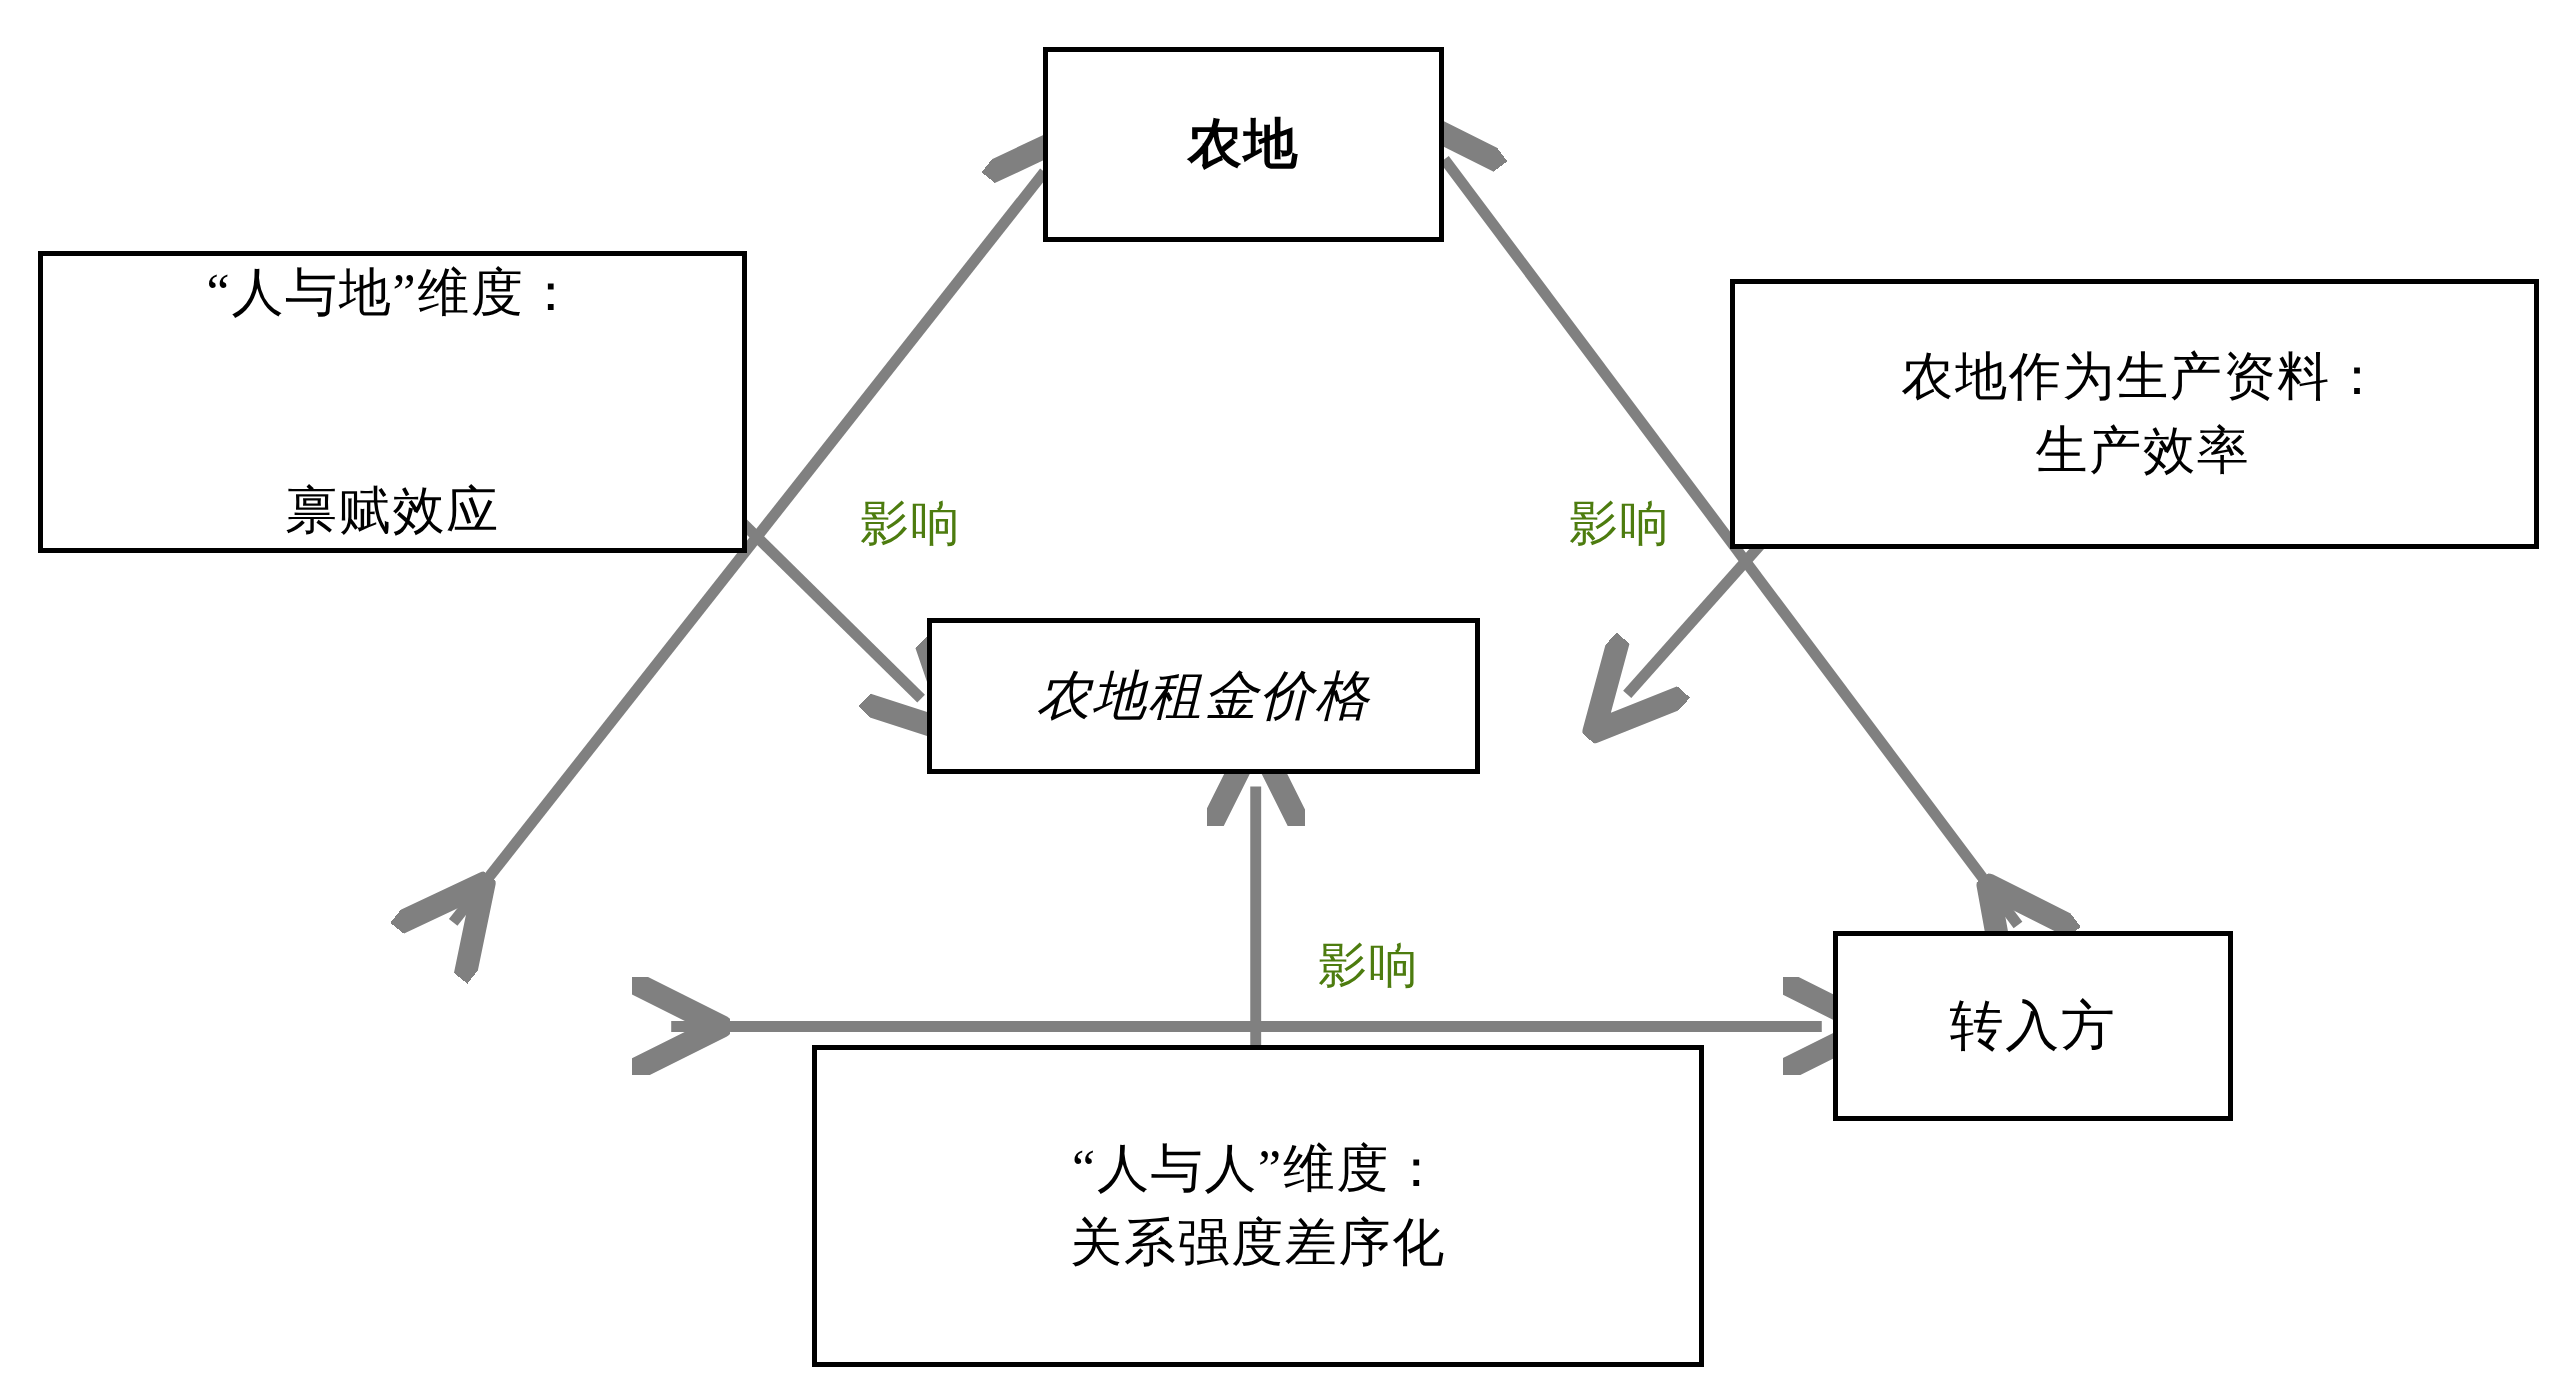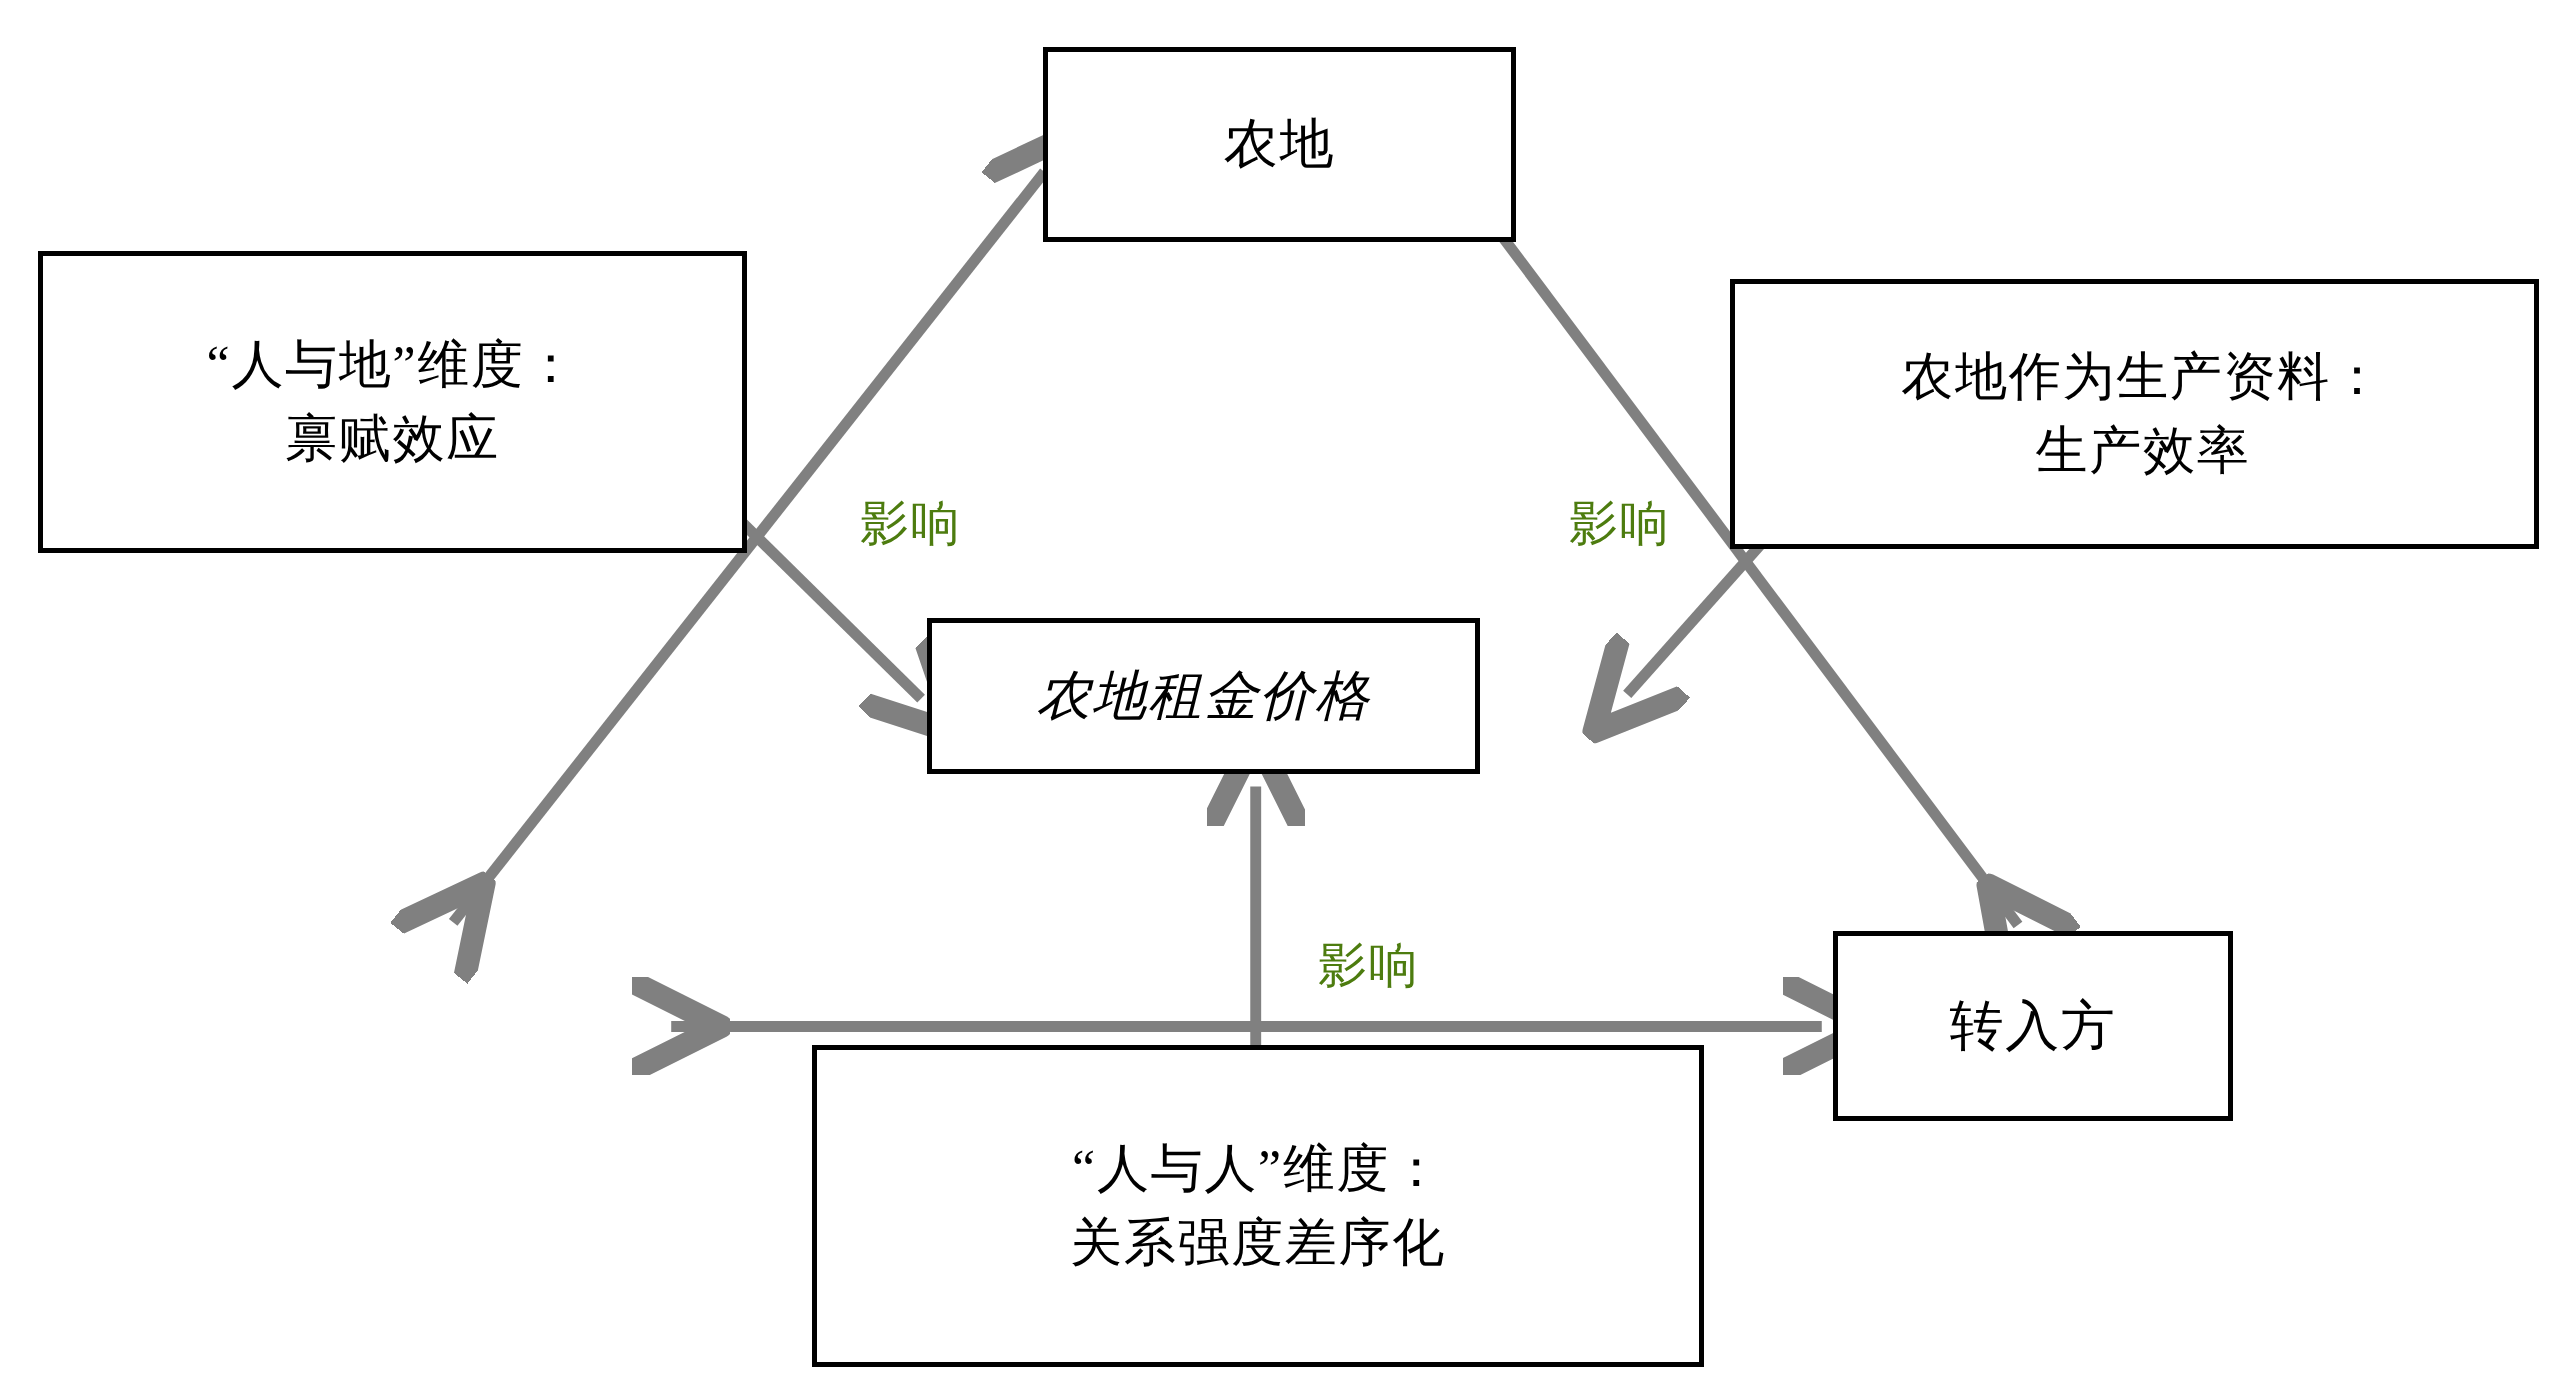--- a/index.html
+++ b/index.html
@@ -51,22 +51,22 @@
     font-size: 49px;
     line-height: 1;
     white-space: nowrap;
     letter-spacing: 1.7px;
     background: #ffffff;
     padding: 3.4px 5px;
     z-index: 8;
   }
 
   
-  #node-farmland      { left: 1043px; top: 47px;   width: 473px; height: 195px; }
-  #node-person-land   { left: 38px;   top: 251px;  width: 709px; height: 302px; }
+  #node-farmland      { left: 1043px; top: 47px;   width: 401px; height: 195px; font-weight: bold; }
+  #node-person-land   { left: 38px;   top: 251px;  width: 709px; height: 302px; justify-content: space-between; }
   #node-production    { left: 1730px; top: 279px;  width: 809px; height: 270px; padding-left: 17px; }
   #node-rent-price    { left: 927px; top: 618px;  width: 553px; height: 156px; font-style: italic; }
   #node-transfer-out  { left: 246px;  top: 929px; width: 411px; height: 191px; }
   #node-transfer-in   { left: 1833px; top: 931px; width: 400px; height: 190px; }
   #node-person-person { left: 812px;  top: 1045px; width: 892px; height: 322px; }
 
   
   #label-influence-left   { left: 855px; top: 496px; }
   #label-influence-right  { left: 1564px; top: 496px; }
   #label-influence-bottom { left: 1313px; top: 938px; }

